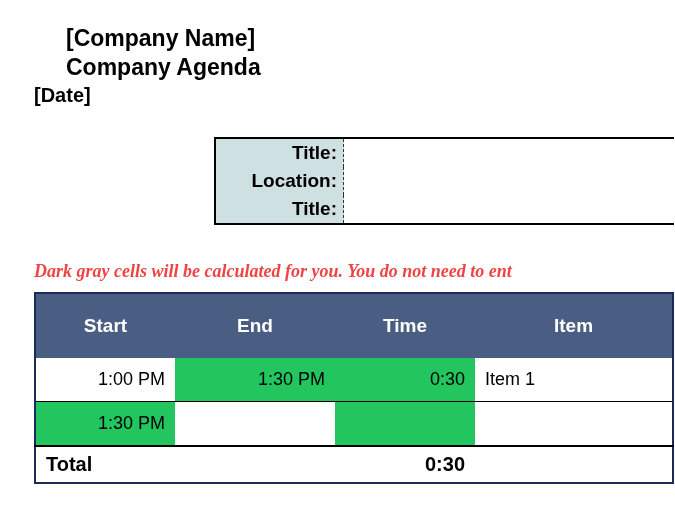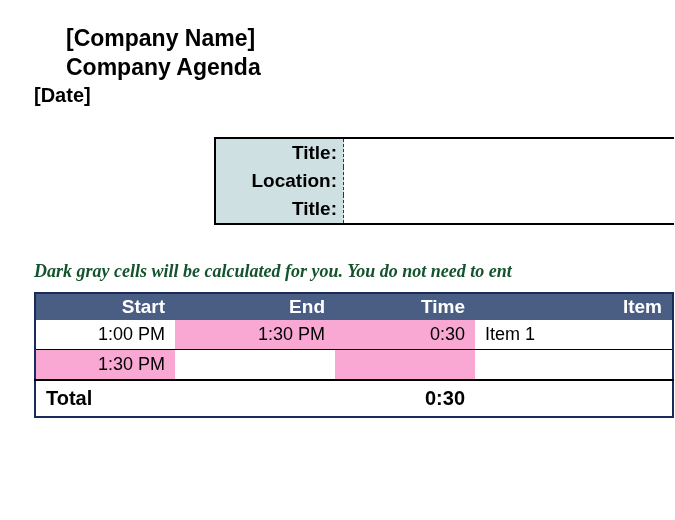--- a/index.html
+++ b/index.html
@@ -34,51 +34,51 @@
     line-height: 28px;
   }
   .info-value { flex: 1; background: #fff; }
 
   .hint {
     margin-top: 36px;
     font-style: italic;
     font-family: "Times New Roman", serif;
     font-weight: bold;
     font-size: 18px;
-    color: #14532d;
+    color: #ef4444;
     white-space: nowrap;
   }
 
   .agenda {
     margin-top: 10px;
     width: 640px;
     border-collapse: collapse;
     border: 2px solid #1a2a5a;
     font-size: 18px;
   }
   .agenda thead th {
     background: #4a5e84;
     color: #fff;
     font-weight: bold;
-    text-align: right;
-    padding: 2px 10px;
+    text-align: center;
+    padding: 21px 10px;
     font-size: 19px;
   }
   .agenda td {
-    padding: 4px 10px;
+    padding: 11px 10px;
     height: 28px;
     vertical-align: middle;
   }
   .agenda .col-start { width: 140px; }
   .agenda .col-end   { width: 160px; }
   .agenda .col-time  { width: 140px; }
   .agenda .col-item  { width: auto; }
 
   .cell-white { background: #fff; text-align: right; }
-  .cell-gray  { background: #f9a8d4; text-align: right; }
+  .cell-gray  { background: #22c55e; text-align: right; }
   .cell-item  { background: #fff; text-align: left; }
   .row-sep td { border-top: 1px solid #000; }
 
   .agenda tfoot td {
     border-top: 2px solid #000;
     font-weight: bold;
     font-size: 20px;
     padding: 6px 10px;
   }
   .tot-time { text-align: right; }

